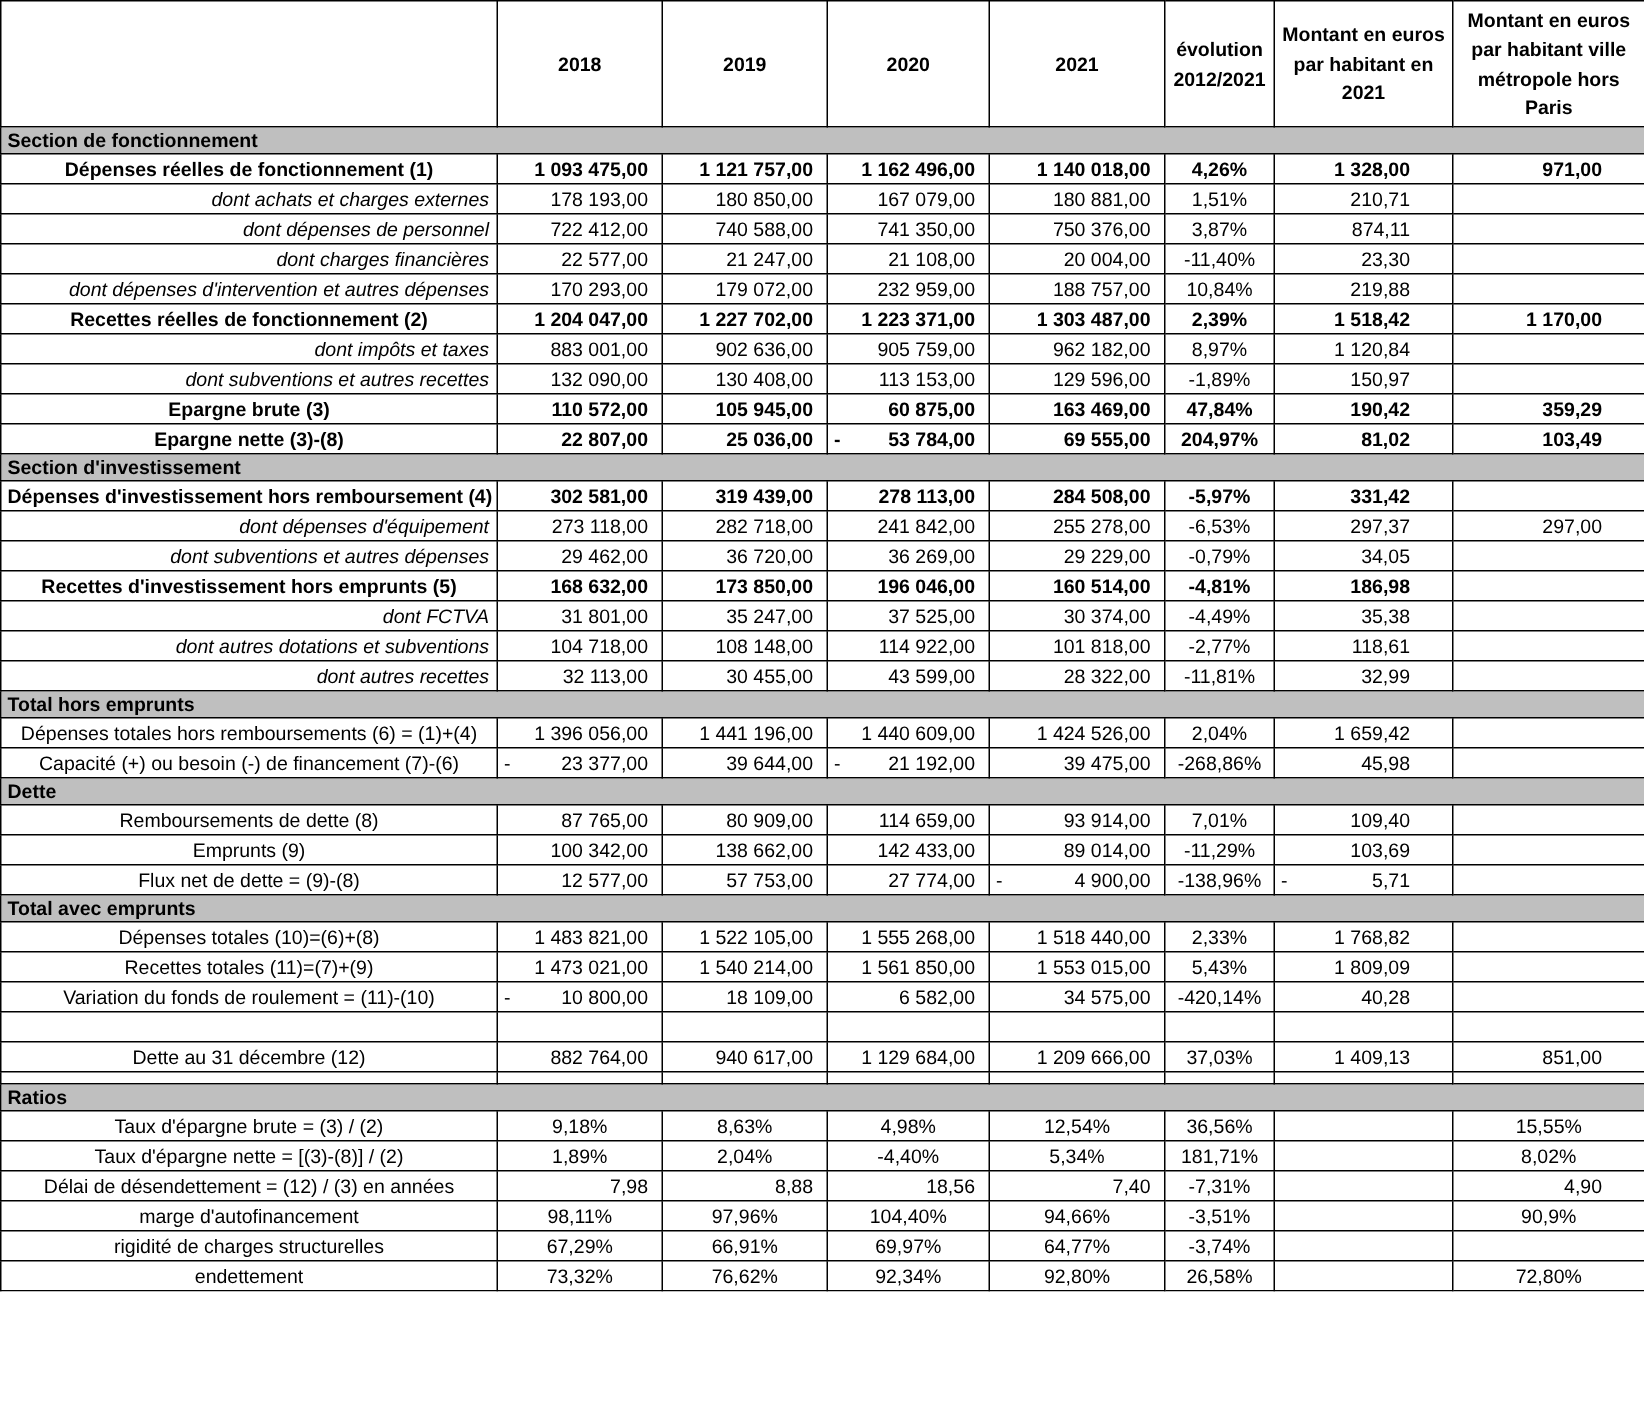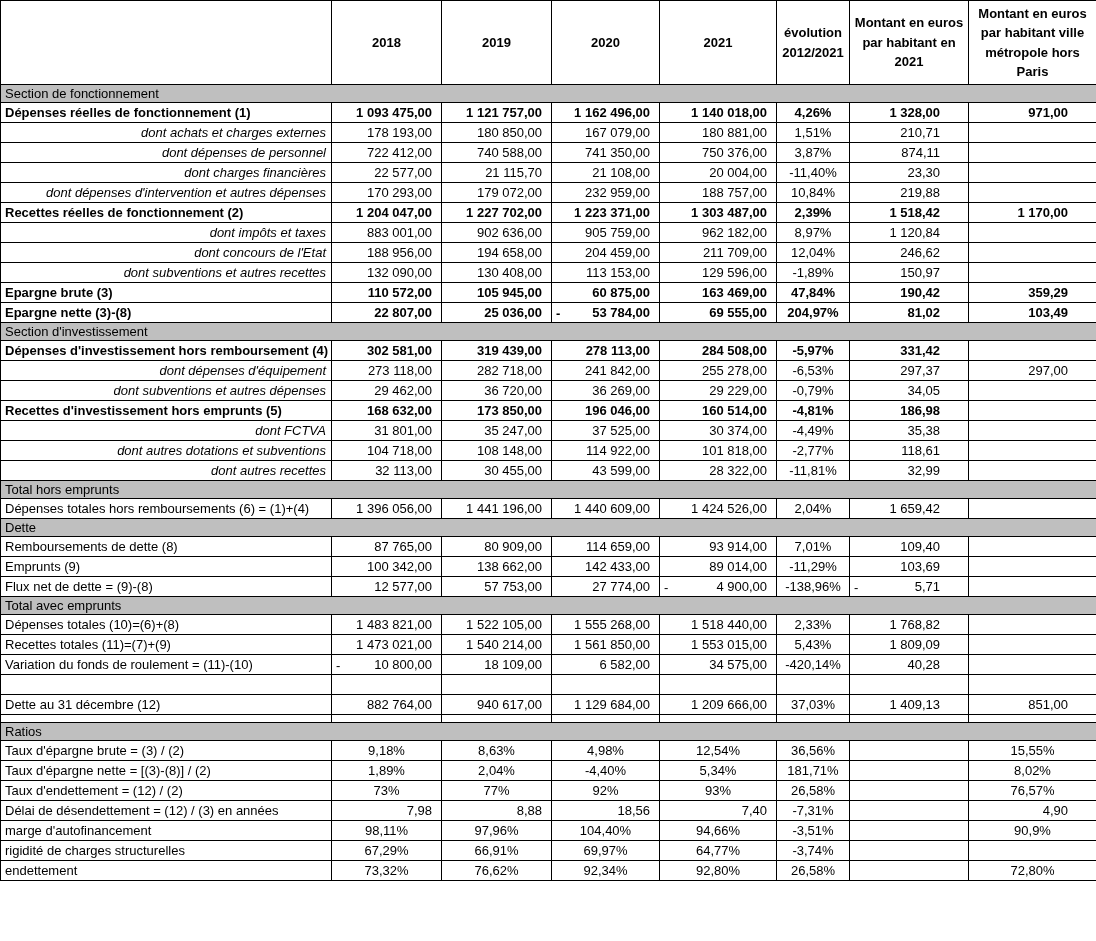--- a/index.html
+++ b/index.html
@@ -25,37 +25,37 @@
     height: 84px;
     font-weight: bold;
     text-align: center;
     white-space: normal;
     line-height: 1.5;
     padding: 2px 3px;
     background: #fff;
   }
   tbody td { height: 20px; padding: 0 4px; }
 
-  td.label { text-align: left; padding-left: 4px; }
+  td.label { text-align: center; padding-left: 4px; }
   td.value { text-align: right; padding-right: 9px; position: relative; }
   td.value.montant { padding-right: 28px; }
   td.value.pct { text-align: center; padding-right: 4px; }
   .minus {
     position: absolute;
     left: 4px;
     top: 50%;
     transform: translateY(-50%);
   }
 
   tr.row-bold td { font-weight: bold; }
   tr.row-dont td.label { font-style: italic; text-align: right; padding-right: 5px; }
 
   tr.row-section td {
     background: var(--section-bg, #bfbfbf);
-    font-weight: normal;
+    font-weight: bold;
     height: 18px;
     text-align: left;
     padding-left: 4px;
   }
   tr.row-empty td { height: 20px; }
   tr.row-empty-short td { height: 8px; padding: 0; }
 </style>
 </head>
 <body>
 
@@ -112,21 +112,21 @@
         <td class="value">740 588,00</td>
         <td class="value">741 350,00</td>
         <td class="value">750 376,00</td>
         <td class="value pct">3,87%</td>
         <td class="value montant">874,11</td>
         <td class="value montant"></td>
       </tr>
       <tr class="row-dont">
         <td class="label">dont charges financières</td>
         <td class="value">22 577,00</td>
-        <td class="value">21 115,70</td>
+        <td class="value">21 247,00</td>
         <td class="value">21 108,00</td>
         <td class="value">20 004,00</td>
         <td class="value pct">-11,40%</td>
         <td class="value montant">23,30</td>
         <td class="value montant"></td>
       </tr>
       <tr class="row-dont">
         <td class="label">dont dépenses d'intervention et autres dépenses</td>
         <td class="value">170 293,00</td>
         <td class="value">179 072,00</td>
@@ -150,30 +150,20 @@
         <td class="label">dont impôts et taxes</td>
         <td class="value">883 001,00</td>
         <td class="value">902 636,00</td>
         <td class="value">905 759,00</td>
         <td class="value">962 182,00</td>
         <td class="value pct">8,97%</td>
         <td class="value montant">1 120,84</td>
         <td class="value montant"></td>
       </tr>
       <tr class="row-dont">
-        <td class="label">dont concours de l'Etat</td>
-        <td class="value">188 956,00</td>
-        <td class="value">194 658,00</td>
-        <td class="value">204 459,00</td>
-        <td class="value">211 709,00</td>
-        <td class="value pct">12,04%</td>
-        <td class="value montant">246,62</td>
-        <td class="value montant"></td>
-      </tr>
-      <tr class="row-dont">
         <td class="label">dont subventions et autres recettes</td>
         <td class="value">132 090,00</td>
         <td class="value">130 408,00</td>
         <td class="value">113 153,00</td>
         <td class="value">129 596,00</td>
         <td class="value pct">-1,89%</td>
         <td class="value montant">150,97</td>
         <td class="value montant"></td>
       </tr>
       <tr class="row-bold">
@@ -275,20 +265,30 @@
       <tr class="row-normal">
         <td class="label">Dépenses totales hors remboursements (6) = (1)+(4)</td>
         <td class="value">1 396 056,00</td>
         <td class="value">1 441 196,00</td>
         <td class="value">1 440 609,00</td>
         <td class="value">1 424 526,00</td>
         <td class="value pct">2,04%</td>
         <td class="value montant">1 659,42</td>
         <td class="value montant"></td>
       </tr>
+      <tr class="row-normal">
+        <td class="label">Capacité (+) ou besoin (-) de financement (7)-(6)</td>
+        <td class="value"><span class="minus">-</span><span>23 377,00</span></td>
+        <td class="value">39 644,00</td>
+        <td class="value"><span class="minus">-</span><span>21 192,00</span></td>
+        <td class="value">39 475,00</td>
+        <td class="value pct">-268,86%</td>
+        <td class="value montant">45,98</td>
+        <td class="value montant"></td>
+      </tr>
       <tr class="row-section">
         <td colspan="8">Dette</td>
       </tr>
       <tr class="row-normal">
         <td class="label">Remboursements de dette (8)</td>
         <td class="value">87 765,00</td>
         <td class="value">80 909,00</td>
         <td class="value">114 659,00</td>
         <td class="value">93 914,00</td>
         <td class="value pct">7,01%</td>
@@ -395,30 +395,20 @@
         <td class="label">Taux d'épargne nette = [(3)-(8)] / (2)</td>
         <td class="value pct">1,89%</td>
         <td class="value pct">2,04%</td>
         <td class="value pct">-4,40%</td>
         <td class="value pct">5,34%</td>
         <td class="value pct">181,71%</td>
         <td class="value montant"></td>
         <td class="value montant pct">8,02%</td>
       </tr>
       <tr class="row-normal">
-        <td class="label">Taux d'endettement = (12) / (2)</td>
-        <td class="value pct">73%</td>
-        <td class="value pct">77%</td>
-        <td class="value pct">92%</td>
-        <td class="value pct">93%</td>
-        <td class="value pct">26,58%</td>
-        <td class="value montant"></td>
-        <td class="value montant pct">76,57%</td>
-      </tr>
-      <tr class="row-normal">
         <td class="label">Délai de désendettement = (12) / (3) en années</td>
         <td class="value">7,98</td>
         <td class="value">8,88</td>
         <td class="value">18,56</td>
         <td class="value">7,40</td>
         <td class="value pct">-7,31%</td>
         <td class="value montant"></td>
         <td class="value montant">4,90</td>
       </tr>
       <tr class="row-normal">

